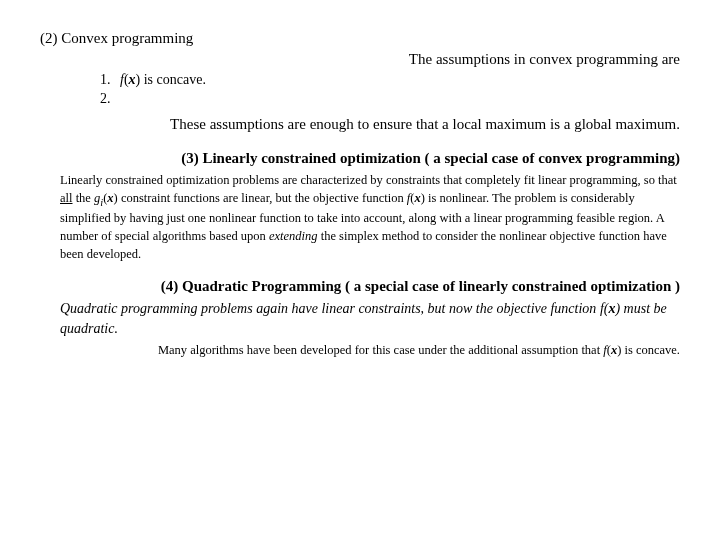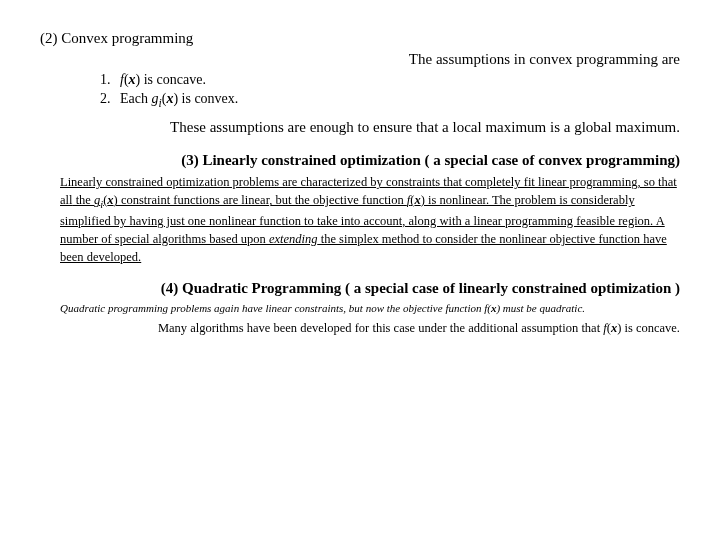--- a/index.html
+++ b/index.html
@@ -57,25 +57,24 @@
     }
     .body-text {
       font-size: 15px;
       line-height: 1.5;
     }
     .section2-body {
       margin-left: 20px;
       font-size: 12.5px;
       line-height: 1.45;
       margin-top: 2px;
-      text-decoration: underline;
     }
     .section4-body {
       margin-left: 20px;
-      font-size: 11px;
+      font-size: 14px;
       font-style: italic;
       line-height: 1.45;
       margin-top: 2px;
     }
     .section4-body-normal {
       margin-left: 50px;
       font-size: 12.5px;
       line-height: 1.45;
       margin-top: 2px;
       text-align: right;
@@ -102,23 +101,20 @@
     </div>
     <div class="assumptions-list">
       <div class="assumption-item">
         <span class="assumption-number">1.</span>
         <span>
           <span class="math">f</span>(<span class="math f-bold">x</span>) is concave.
         </span>
       </div>
       <div class="assumption-item">
         <span class="assumption-number">2.</span>
-        <span>
-          Each <span class="math">g</span><sub><span class="math">i</span></sub>(<span class="math f-bold">x</span>) is convex.
-        </span>
       </div>
     </div>
     <div class="indent1 body-text">
       <span>These assumptions are enough to ensure that a local maximum is a global maximum.</span>
     </div>
   </div>
 
   <div class="section">
     <div class="section-header">
       <span>(3) Linearly constrained optimization ( a special case of convex programming)</span>

